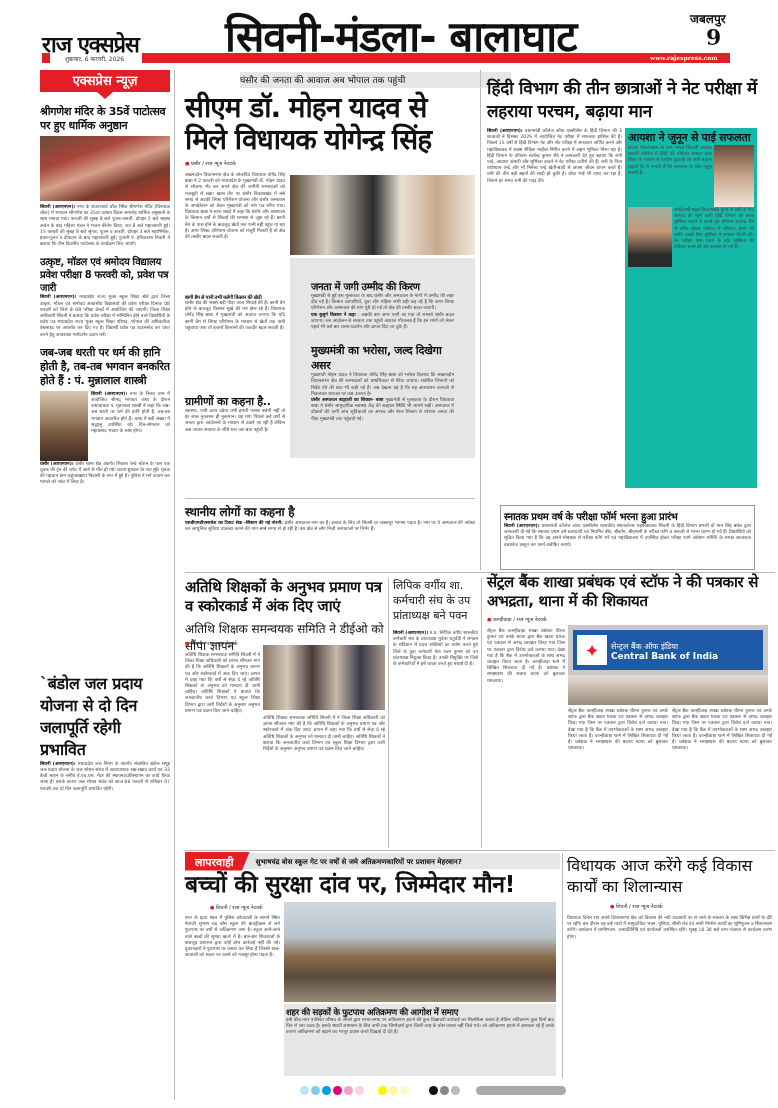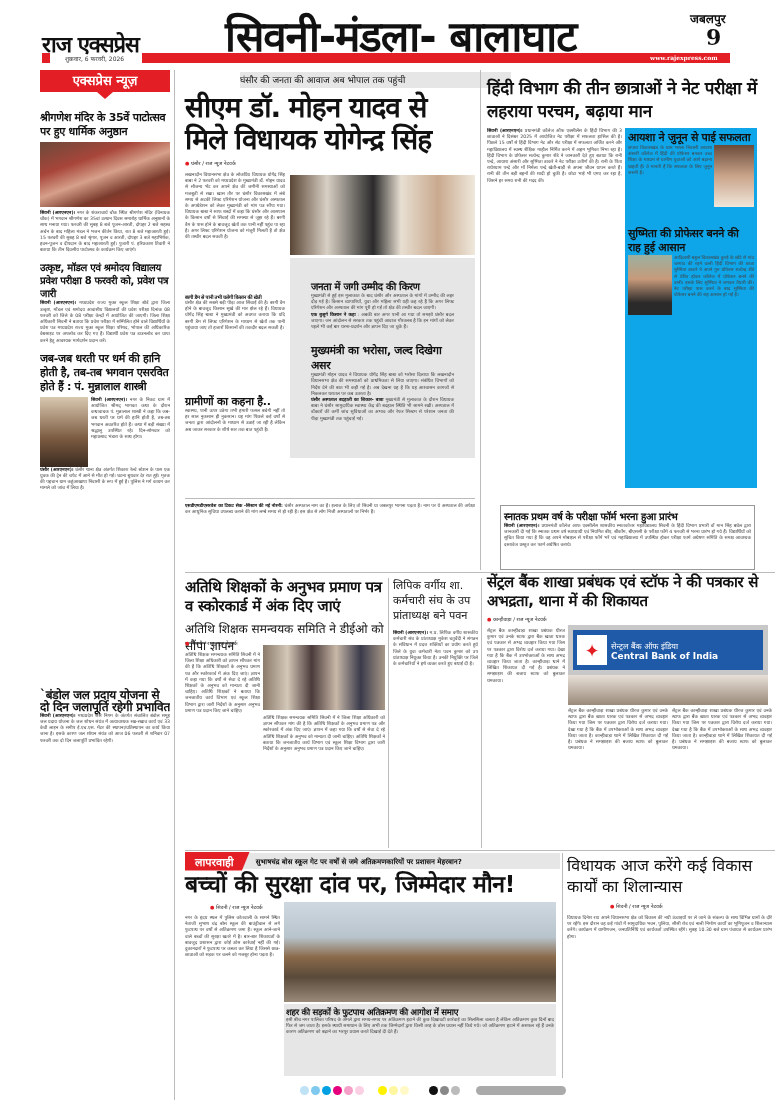--- a/index.html
+++ b/index.html
@@ -13,21 +13,21 @@
 .redbar{left:142px;top:53px;width:588px;height:10px;background:#e31e24}
 .redstub{left:42px;top:53px;width:8px;height:10px;background:#e31e24}
 .url{left:650px;top:53px;height:10px;font-size:6px;color:#fff;font-weight:bold;font-family:"DejaVu Serif",serif;line-height:10px}
 .col{position:absolute;overflow:hidden}
 .txt{font-size:4.6px;line-height:6.2px;color:#444;text-align:justify}
 .txt b{color:#111}
 .h2{font-weight:bold;color:#111;letter-spacing:-0.3px}
 .photo{position:absolute;overflow:hidden}
 .rule{position:absolute;background:#bbb}
 .box-gray{background:#e6e6e6}
-.box-blue{background:#0ea5e9}
+.box-blue{background:#14b8a6}
 .byline{font-size:5px;color:#222}
 .byline:before{content:"● ";color:#e31e24}
 .tagred{background:#e31e24;color:#fff;font-weight:bold;font-size:11px;padding:2px 16px 2px 10px;clip-path:polygon(0 0,100% 0,88% 100%,0 100%)}
 .dots{display:flex;gap:2px;align-items:center}
 .dot{width:9px;height:9px;border-radius:50%}
 </style>
 </head>
 <body>
 
 <div class="abs masthead-brand">राज एक्सप्रेस</div>
@@ -38,36 +38,36 @@
 <div class="abs url">www.rajexpress.com</div>
 <div class="abs city">जबलपुर</div>
 <div class="abs pageno">9</div>
 
 <div class="col" style="left:40px;top:70px;width:130px;height:1035px">
   <div style="background:#e31e24;color:#fff;font-weight:bold;font-size:13px;text-align:center;height:22px;line-height:22px;position:relative">
     <span>एक्सप्रेस न्यूज़</span>
   </div>
   <div style="width:0;height:0;border-left:8px solid transparent;border-right:8px solid transparent;border-top:7px solid #e31e24;margin:0 auto"></div>
 
-  <div class="h2" style="font-size:11px;line-height:14px;margin-top:12px">श्रीगणेश मंदिर के 35वें पाटोत्सव पर हुए धार्मिक अनुष्ठान</div>
+  <div class="h2" style="font-size:11px;line-height:14px;margin-top:6px">श्रीगणेश मंदिर के 35वें पाटोत्सव पर हुए धार्मिक अनुष्ठान</div>
   <div class="photo" style="position:relative;height:65px;margin:3px 0;background:linear-gradient(160deg,#6b4a3a,#a8453a 30%,#d6a08a 50%,#7a3a2c 70%,#c0392b)"></div>
   <div class="txt"><b>सिवनी (आरएनएन)।</b> <span>नगर के शंकराचार्य चौक स्थित श्रीगणेश मंदिर (विनायक चौक) में भगवान श्रीगणेश का 35वां उत्थान दिवस समारोह धार्मिक अनुष्ठानों के साथ मनाया गया। फरवरी की सुबह 8 बजे पूजन-आरती, दोपहर 2 बजे सहस्त्र अर्चन के बाद महिला मंडल ने भजन कीर्तन किया, रात 8 बजे महाआरती हुई। 15 फरवरी की सुबह 8 बजे श्रृंगार, पूजन व आरती, दोपहर 3 बजे महाभिषेक, हवन-पूजन व दीपदान के बाद महाआरती हुई। पुजारी पं. हरिप्रकाश तिवारी ने बताया कि तीन दिवसीय पाटोत्सव के कार्यक्रम किए जाएंगे।</span></div>
 
   <div class="h2" style="font-size:10px;line-height:13px;margin-top:8px">उत्कृष्ट, मॉडल एवं श्रमोदय विद्यालय प्रवेश परीक्षा 8 फरवरी को, प्रवेश पत्र जारी</div>
   <div class="txt"><b>सिवनी (आरएनएन)।</b> <span>मध्यप्रदेश राज्य मुक्त स्कूल शिक्षा बोर्ड द्वारा जिला उत्कृष्ट, मॉडल एवं श्रमोदय आवासीय विद्यालयों की प्रवेश परीक्षा दिनांक 08 फरवरी को जिले के 08 परीक्षा केन्द्रों में आयोजित की जाएगी। जिला शिक्षा अधिकारी सिवनी ने बताया कि प्रवेश परीक्षा में सम्मिलित होने वाले विद्यार्थियों के प्रवेश पत्र मध्यप्रदेश राज्य मुक्त स्कूल शिक्षा परिषद, भोपाल की अधिकारिक वेबसाइट पर अपलोड कर दिए गए हैं। विद्यार्थी प्रवेश पत्र डाउनलोड कर प्राप्त करने हेतु आवश्यक मार्गदर्शन प्रदान करें।</span></div>
 
-  <div class="h2" style="font-size:11px;line-height:14px;margin-top:8px">जब-जब धरती पर धर्म की हानि होती है, तब-तब भगवान एसरवित होते हैं : पं. मुन्नालाल शास्त्री</div>
+  <div class="h2" style="font-size:11px;line-height:14px;margin-top:8px">जब-जब धरती पर धर्म की हानि होती है, तब-तब भगवान बनकरित होते हैं : पं. मुन्नालाल शास्त्री</div>
   <div style="display:flex;gap:3px;margin-top:3px">
     <div class="photo" style="position:relative;width:48px;height:70px;flex:none;background:linear-gradient(180deg,#d9c8b0,#7a5a40 60%,#3a2a20)"></div>
     <div class="txt"><b>सिवनी (आरएनएन)।</b> <span>नगर के निकट ग्राम में आयोजित श्रीमद् भागवत कथा के दौरान कथावाचक पं. मुन्नालाल शास्त्री ने कहा कि जब-जब धरती पर धर्म की हानि होती है, तब-तब भगवान अवतरित होते हैं। कथा में बड़ी संख्या में श्रद्धालु उपस्थित रहे। दिन-सोमवार को महाप्रसाद भंडारा के साथ होगा।</span></div>
   </div>
 
   <div class="txt" style="height:200px"><b>घंसौर (आरएनएन)।</b> <span>घंसौर थाना क्षेत्र अंतर्गत शिकारा रेल्वे स्टेशन के पास एक युवक की ट्रेन की चपेट में आने से मौत हो गई। घटना बुधवार देर रात हुई। मृतक की पहचान ग्राम कहुंआखापा निवासी के रूप में हुई है। पुलिस ने मर्ग कायम कर मामले को जांच में लिया है।</span></div>
 
-  <div class="h2" style="font-size:12px;line-height:12px;margin-top:22px">`बंडोल जल प्रदाय योजना से दो दिन जलापूर्ति रहेगी प्रभावित</div>
+  <div class="h2" style="font-size:16px;line-height:22px;margin-top:12px">`बंडोल जल प्रदाय योजना से दो दिन जलापूर्ति रहेगी प्रभावित</div>
   <div class="txt"><b>सिवनी (आरएनएन)।</b> <span>मध्यप्रदेश जल निगम के अंतर्गत संचालित बंडोल समूह जल प्रदाय योजना के जल शोधन संयंत्र में अत्यावश्यक रख-रखाव कार्य एवं 33 केवी लाइन के समीप ई.एच.एस. मेंटर की स्थापना/प्रतिस्थापन का कार्य किया जाना है। इसके कारण जल शोधन संयंत्र को आज 06 फरवरी से शनिवार 07 फरवरी तक दो दिन जलापूर्ति प्रभावित रहेगी।</span></div>
 </div>
 <div class="rule" style="left:174px;top:70px;width:1px;height:1030px"></div>
 
 <div class="abs box-gray" style="left:240px;top:72px;width:271px;height:16px;font-size:9px;text-align:left;line-height:16px">घंसौर की जनता की आवाज अब भोपाल तक पहुंची</div>
 <div class="abs h2" style="left:185px;top:92px;width:290px;font-size:28px;line-height:32px;letter-spacing:-1px">सीएम डॉ. मोहन यादव से मिले विधायक योगेन्द्र सिंह</div>
 <div class="abs" style="left:185px;top:160px;width:100px">
   <div class="byline">घंसौर / राज न्यूज नेटवर्क</div>
   <div class="txt" style="margin-top:6px;height:120px;overflow:hidden">लखनादौन विधानसभा क्षेत्र के लोकप्रिय विधायक योगेंद्र सिंह बाबा ने 2 फरवरी को मध्यप्रदेश के मुख्यमंत्री डॉ. मोहन यादव से सौजन्य भेंट कर अपने क्षेत्र की जमीनी समस्याओं को मजबूती से रखा। खास तौर पर घंसौर विकासखंड में लंबे समय से अटकी लिफ्ट एरिगेशन योजना और घंसौर अस्पताल के अपग्रेडेशन को लेकर मुख्यमंत्री को मांग पत्र सौंपा गया। विधायक बाबा ने साफ शब्दों में कहा कि घंसौर और आसपास के किसान वर्षों से सिंचाई की समस्या से जूझ रहे हैं। बरगी डैम के पास होने के बावजूद खेतों तक पानी नहीं पहुंच पा रहा है। अगर लिफ्ट एरिगेशन योजना को मंजूरी मिलती है तो क्षेत्र की तस्वीर बदल सकती है।</div>
   <div class="h2" style="font-size:5px;margin-top:2px">बरगी डैम से पानी तभी चलेगी किसान की खेती</div>
@@ -79,33 +79,33 @@
 <div class="abs box-gray" style="left:290px;top:258px;width:185px;height:200px;padding:21px">
   <div class="h2" style="font-size:10px">जनता में जगी उम्मीद की किरण</div>
   <div class="txt">मुख्यमंत्री से हुई इस मुलाकात के बाद घंसौर और अस्पताल के मांगों में उम्मीद की लहर दौड़ गई है। किसान व्यापारियों, युवा और महिला सभी यही कह रहे हैं कि अगर लिफ्ट एरिगेशन और अस्पताल की मांग पूरी हो गई तो क्षेत्र की तस्वीर बदल जाएगी।</div>
   <div class="txt"><b>एक बुजुर्ग किसान ने कहा</b> <span>: अबकी बार अगर पानी आ गया तो समझो घंसौर बदल जाएगा। जन आंदोलन से सरकार तक पहुंची आवाज गौरतलब है कि इन मांगों को लेकर पहले भी कई बार धरना-प्रदर्शन और ज्ञापन दिए जा चुके हैं।</span></div>
   <div class="h2" style="font-size:11px;margin-top:12px">मुख्यमंत्री का भरोसा, जल्द दिखेगा असर</div>
   <div class="txt">मुख्यमंत्री मोहन यादव ने विधायक योगेंद्र सिंह बाबा को भरोसा दिलाया कि लखनादौन विधानसभा क्षेत्र की समस्याओं को प्राथमिकता से लिया जाएगा। संबंधित विभागों को निर्देश देने की बात भी कही गई है। अब देखना यह है कि यह आश्वासन कागजों से निकलकर धरातल पर कब उतरता है।</div>
   <div class="txt"><b>घंसौर अस्पताल बदहाली का शिकार- बाबा</b> <span>मुख्यमंत्री से मुलाकात के दौरान विधायक बाबा ने घंसौर सामुदायिक स्वास्थ्य केंद्र की बदहाल स्थिति भी सामने रखी। अस्पताल में डॉक्टरों की कमीं जांच सुविधाओं का अभाव और रेफर सिस्टम से परेशान जनता की पीड़ा मुख्यमंत्री तक पहुंचाई गई।</span></div>
 </div>
 <div class="rule" style="left:185px;top:498px;width:290px;height:1px"></div>
 <div class="abs" style="left:185px;top:503px;width:290px">
+  <div class="h2" style="font-size:12px">स्थानीय लोगों का कहना है</div>
   <div class="txt" style="height:30px;overflow:hidden"><b>एसडीएमडीएसरवेश का टिकट सेक -सिस्टम की नई नोरनी:</b> <span>घंसौर अस्पताल नाम का है। इलाज के लिए तो सिवनी या जबलपुर भागना पड़ता है। नाम पर ये अस्पताल की अपेक्षा कर आधुनिक सुविधा उपलब्ध कराने की मांग लम्बे समय से हो रही है। इस क्षेत्र से लोग निजी अस्पतालों पर निर्भर हैं।</span></div>
 </div>
 <div class="rule" style="left:480px;top:70px;width:1px;height:500px"></div>
 
 <div class="abs h2" style="left:487px;top:77px;width:285px;font-size:17px;line-height:23px">हिंदी विभाग की तीन छात्राओं ने नेट परीक्षा में लहराया परचम, बढ़ाया मान</div>
 <div class="abs txt" style="left:487px;top:128px;width:135px;height:365px;overflow:hidden"><b>सिवनी (आरएनएन)।</b> <span>प्रधानमंत्री कॉलेज ऑफ एक्सीलेंस के हिंदी विभाग की 3 छात्राओं ने दिसंबर 2025 में आयोजित नेट परीक्षा में सफलता हासिल की है। पिछले 15 वर्षों से हिंदी विभाग नेट और सेट परीक्षा में सफलता अर्जित करने और महाविद्यालय में स्वस्थ शैक्षिक माहौल निर्मित करने में अहम भूमिका निभा रहा है। हिंदी विभाग के प्रोफेसर सत्येन्द्र कुमार शेंडे ने जानकारी देते हुए बताया कि रानी पन्द्रे, आयशा अंसारी और सुष्मिता ठाकरे ने नेट परीक्षा उत्तीर्ण की है। रानी के पिता राधेश्याम पन्द्रे और माँ निर्मला पन्द्रे खेती-बाड़ी से अपना जीवन यापन करते हैं। रानी की तीन बड़ी बहनों की शादी हो चुकी है। छोटा भाई भी एमए कर रहा है, जिसने हर समय रानी की मदद की।</span></div>
 <div class="abs box-blue" style="left:625px;top:128px;width:132px;height:360px;padding:3px;overflow:hidden">
   <div class="h2" style="font-size:11px;line-height:14px">आयशा ने जुनून से पाई सफलता</div>
   <div style="display:flex;gap:2px">
     <div class="txt" style="flex:1;height:60px;overflow:hidden">छपारा विकासखंड के ग्राम भरला निवासी आयशा अंसारी कॉलेज में हिंदी की प्रोफेसर बनकर उच्च शिक्षा के माध्यम से ग्रामीण युवाओं को आगे बढ़ाना चाहती हैं। वे मानती हैं कि सफलता के लिए जुनून जरूरी है।</div>
     <div style="width:40px;height:62px;flex:none;background:linear-gradient(180deg,#6a4a3a,#c9a48a 50%,#f0e6da)"></div>
   </div>
-  <div class="h2" style="font-size:11px;line-height:14px;margin-top:20px">सुष्मिता की प्रोफेसर बनने की राह हुई आसान</div>
   <div style="display:flex;gap:2px">
     <div style="width:44px;height:60px;flex:none;background:linear-gradient(180deg,#9ab0a0,#c79a7a 40%,#2a2a2a 80%)"></div>
     <div class="txt" style="flex:1">आदिवासी बहुल विकासखंड कुरई के छोटे से गांव चरगांव की रहने वाली हिंदी विभाग की छात्रा सुष्मिता ठाकरे ने अपने गुरु प्रोफेसर सत्येन्द्र शेंडे से प्रेरित होकर कॉलेज में प्रोफेसर बनने की ठानी। इसके लिए सुष्मिता ने जमकर तैयारी की। नेट परीक्षा पास करने के बाद सुष्मिता की प्रोफेसर बनने की राह आसान हो गई है।</div>
   </div>
 </div>
 <div class="abs" style="left:500px;top:505px;width:255px;height:65px;border:1px solid #999;padding:3px;overflow:hidden">
   <div class="h2" style="font-size:10px">स्नातक प्रथम वर्ष के परीक्षा फॉर्म भरना हुआ प्रारंभ</div>
   <div class="txt"><b>सिवनी (आरएनएन)।</b> <span>प्रधानमंत्री कॉलेज आफ एक्सीलेंस शासकीय स्नातकोत्तर महाविद्यालय सिवनी के हिंदी विभाग प्रभारी डॉ मान सिंह बघेल द्वारा जानकारी दी गई कि स्नातक प्रथम वर्ष स्वाध्यायी एवं नियमित बीए, बीकॉम, बीएससी के परीक्षा फॉर्म 4 फरवरी से भरना प्रारंभ हो गये हैं। विद्यार्थियों को सूचित किया गया है कि वह अपने मोबाइल से परीक्षा फॉर्म भरें एवं महाविद्यालय में उपस्थित होकर परीक्षा फार्म अग्रेषण समिति के समक्ष आवश्यक दस्तावेज प्रस्तुत कर फार्म अग्रेषित कराये।</span></div>
 </div>
 

